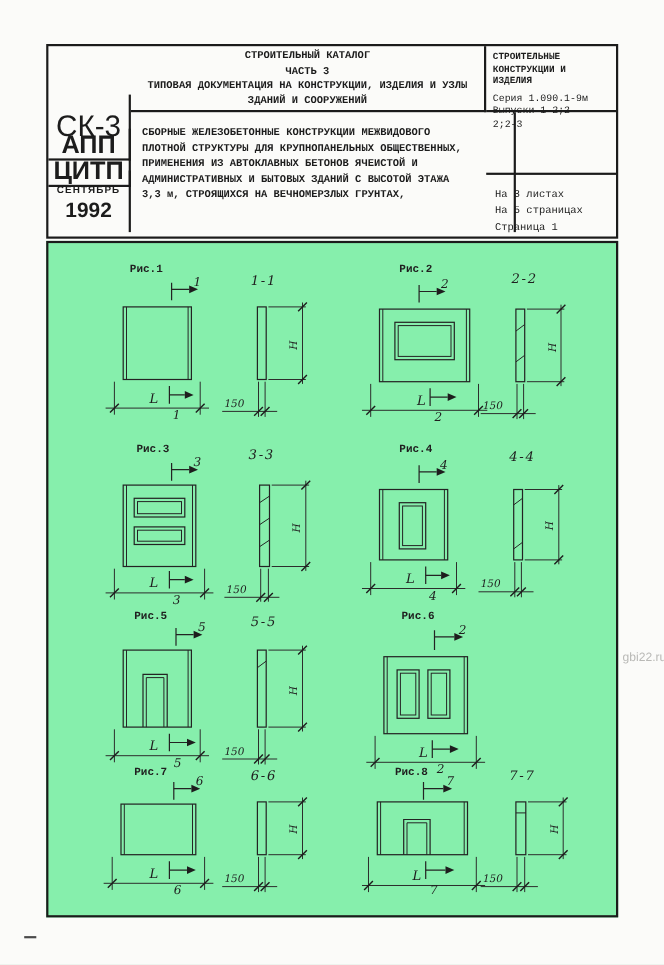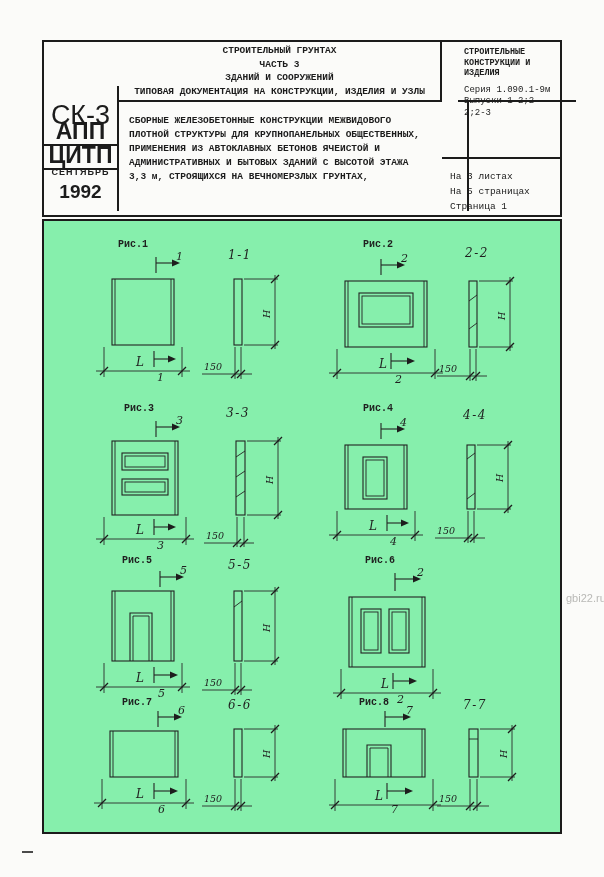--- a/index.html
+++ b/index.html
@@ -18,21 +18,21 @@
   .org{font-family:"Liberation Sans",sans-serif;font-weight:700;font-size:23px;line-height:24px;
        display:flex;flex-direction:column;align-items:center;justify-content:center;margin-top:15px;}
   .date{font-family:"Liberation Sans",sans-serif;text-align:center;}
   .date .m{font-weight:700;font-size:9px;letter-spacing:1px;margin-top:12px;}
   .date .y{font-weight:700;font-size:19px;margin-top:4px;}
   .titlebox{display:flex;flex-direction:column;justify-content:center;text-align:center;}
   .titlebox div{font-size:9.5px;font-weight:700;line-height:13.5px;white-space:nowrap;}
   .descbox{padding:12px 0 0 10px;}
   .descbox div{font-size:9.5px;font-weight:700;line-height:14px;white-space:nowrap;}
   .descbox div.center{padding-left:42px;}
-  .seriesbox{padding:5px 17px 0 6px;margin-left:16px;}
+  .seriesbox{padding:5px 17px 0 6px;}
   .seriesbox .t{font-size:8.5px;font-weight:700;line-height:10.5px;}
   .seriesbox .s{font-size:9px;line-height:11.5px;margin-top:6px;}
   .sheetsbox{padding:10px 0 0 8px;}
   .sheetsbox div{font-size:9.5px;line-height:15px;}
   .figbox{position:absolute;left:42px;top:219px;width:516px;height:611px;
           border:2px solid #1b1b1b;background:#86efac;}
   .fig{position:absolute;}
   .fig .ln{stroke:#232323;stroke-width:1.1;fill:none;}
   .fig .ln2{stroke:#232323;stroke-width:0.9;fill:none;}
   .fig .dim{stroke:#2a2a2a;stroke-width:0.9;fill:none;}
@@ -59,24 +59,24 @@
     <div class="cell org br bb" style="left:0;top:60px;width:75px;height:53px;">
       <div>АПП</div>
       <div>ЦИТП</div>
     </div>
     <div class="cell date br" style="left:0;top:113px;width:75px;height:56px;">
       <div class="m">СЕНТЯБРЬ</div>
       <div class="y">1992</div>
     </div>
 
     <div class="cell titlebox br bb" style="left:75px;top:0;width:323px;height:60px;">
-      <div>СТРОИТЕЛЬНЫЙ ГРУНТАХ</div>
+      <div>СТРОИТЕЛЬНЫЙ КАТАЛОГ</div>
       <div>ЧАСТЬ 3</div>
+      <div>ТИПОВАЯ ДОКУМЕНТАЦИЯ НА КОНСТРУКЦИИ, ИЗДЕЛИЯ И УЗЛЫ</div>
       <div>ЗДАНИЙ И СООРУЖЕНИЙ</div>
-      <div>ТИПОВАЯ ДОКУМЕНТАЦИЯ НА КОНСТРУКЦИИ, ИЗДЕЛИЯ И УЗЛЫ</div>
     </div>
     <div class="cell descbox br" style="left:75px;top:60px;width:350px;height:109px;">
       <div>СБОРНЫЕ ЖЕЛЕЗОБЕТОННЫЕ КОНСТРУКЦИИ МЕЖВИДОВОГО</div>
       <div>ПЛОТНОЙ СТРУКТУРЫ ДЛЯ КРУПНОПАНЕЛЬНЫХ ОБЩЕСТВЕННЫХ,</div>
       <div>ПРИМЕНЕНИЯ ИЗ АВТОКЛАВНЫХ БЕТОНОВ ЯЧЕИСТОЙ И</div>
       <div>АДМИНИСТРАТИВНЫХ И БЫТОВЫХ ЗДАНИЙ С ВЫСОТОЙ ЭТАЖА</div>
       <div>3,3 м, СТРОЯЩИХСЯ НА ВЕЧНОМЕРЗЛЫХ ГРУНТАХ,</div>
     </div>
 
     <div class="cell seriesbox bb" style="left:398px;top:0;width:118px;height:60px;">

